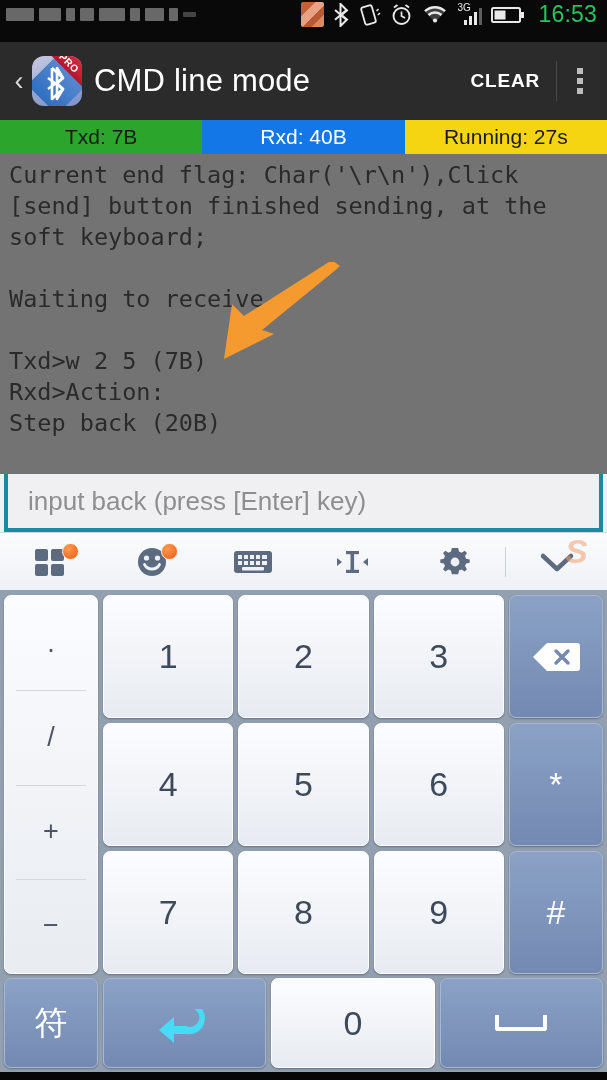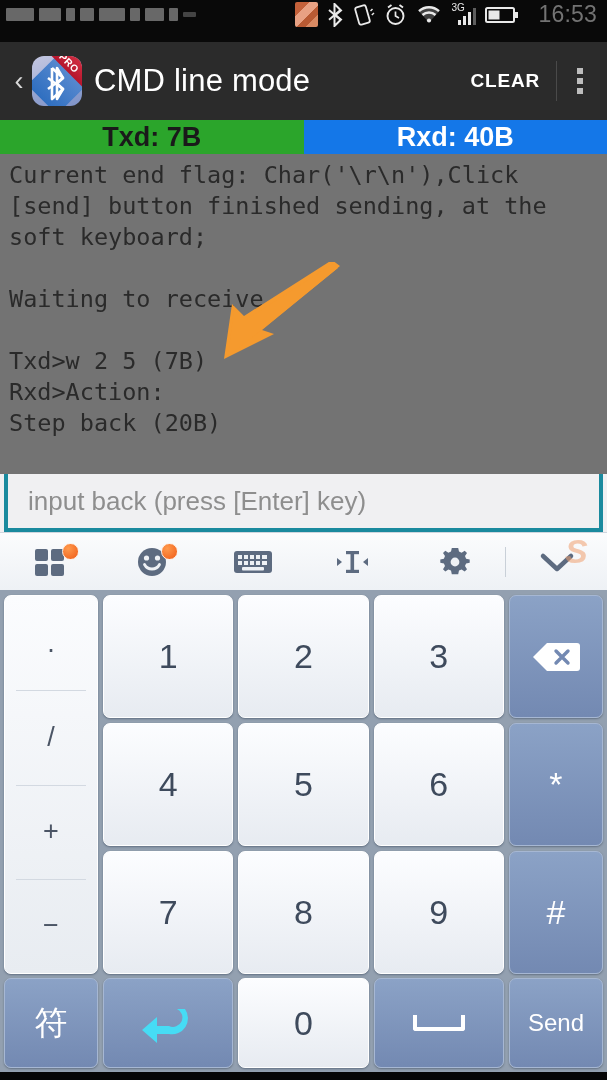--- a/index.html
+++ b/index.html
@@ -21,21 +21,21 @@
   .blk.e{width:26px}.blk.f{width:10px}.blk.g{width:19px}.blk.h{width:9px}
   .blk.i{width:13px;opacity:.45;height:5px}
   .sb-right{ display:flex; align-items:center; gap:9px; }
   .blur-orange{
     width:23px;height:25px;border-radius:2px;
     background:
       linear-gradient(135deg,#c4613a 0 30%,#e8a183 30% 55%,#b85a33 55% 75%,#d98a63 75% 100%);
     filter:blur(0.6px);
   }
   .sb-ico{ fill:#e9e9e9; display:block; }
-  .sb-time{ color:#737373; font-size:23px; letter-spacing:.2px; margin-left:10px; }
+  .sb-time{ color:#22c55e; font-size:23px; letter-spacing:.2px; margin-left:4px; }
   .sig3g{ position:relative; width:25px; height:20px; }
   .sig3g .lbl{ position:absolute; top:-3px; left:0; font-size:10px; color:#e9e9e9; }
   .sig3g .bars{ position:absolute; bottom:0; right:0; display:flex; align-items:flex-end; gap:1.5px;}
   .sig3g .bars i{ width:3.5px; background:#e9e9e9; display:block;}
   .sig3g .bars i:nth-child(1){height:5px}
   .sig3g .bars i:nth-child(2){height:9px}
   .sig3g .bars i:nth-child(3){height:13px}
   .sig3g .bars i:nth-child(4){height:17px;background:#5e5e5e}
 
   
@@ -63,21 +63,21 @@
   }
   .app-icon .ribbon span{ color:#fff;font-size:10px;font-weight:bold;letter-spacing:.5px; }
   .app-title{ color:#fff; font-size:31px; flex:1; letter-spacing:.2px; }
   .clear-btn{ color:#fff; font-size:19px; font-weight:bold; letter-spacing:.8px; padding:0 16px; }
   .abar-div{ width:1px; height:40px; background:#4a4a4a; }
   .overflow{ width:46px; display:flex; flex-direction:column; align-items:center; gap:4px; }
   .overflow i{ width:6px;height:6px;background:#bdbdbd;display:block; }
 
   
   .strips{ display:flex; height:34px; }
-  .strip{ flex:1; display:flex; align-items:center; justify-content:center; font-size:27px;font-weight:bold; }
+  .strip{ flex:1; display:flex; align-items:center; justify-content:center; font-size:21px; }
   .strip.txd{ background:#2ba52b; color:#1a1a1a; }
   .strip.rxd{ background:#1477e8; color:#ffffff; }
   .strip.run{ background:#f5d512; color:#1a1a1a; }
 
   
   .term{
     background:#737373; height:320px; position:relative;
     padding:6px 4px 0 9px; overflow:hidden;
   }
   .term pre{
@@ -234,20 +234,21 @@
   <div class="overflow">
       <i></i>
       <i></i>
       <i></i>
     </div>
 </div>
 
 <div class="strips">
   <div class="strip txd">Txd: 7B</div>
   <div class="strip rxd">Rxd: 40B</div>
+  <div class="strip run">Running: 27s</div>
 </div>
 
 <div class="term">
   <pre>Current end flag: Char('\r\n'),Click [send] button finished sending, at the soft keyboard;
 
 Waiting to receive…
 
 Txd&gt;w 2 5 (7B)
 Rxd&gt;Action:
 Step back (20B)</pre>
@@ -361,21 +362,20 @@
   <div class="key blue cjk" style="flex:0 0 94px;">符</div>
   <div class="key blue">
     <svg width="58" height="46" viewBox="0 0 58 46">
       <path d="M46 9 A16 16 0 0 1 30 34 L18 34 L18 43 L3 30 L18 17 L18 26 L30 26 A8 8 0 0 0 38 9 Z" fill="#46dcf5"></path>
     </svg>
   </div>
   <div class="key">0</div>
   <div class="key blue">
     <span class="spacebar"></span>
   </div>
-  <div class="key blue send" style="flex:0 0 94px;">Send</div>
 </div>
 
 <div class="navbar">
   
   
   
   
 </div>
 
 </body></html>

